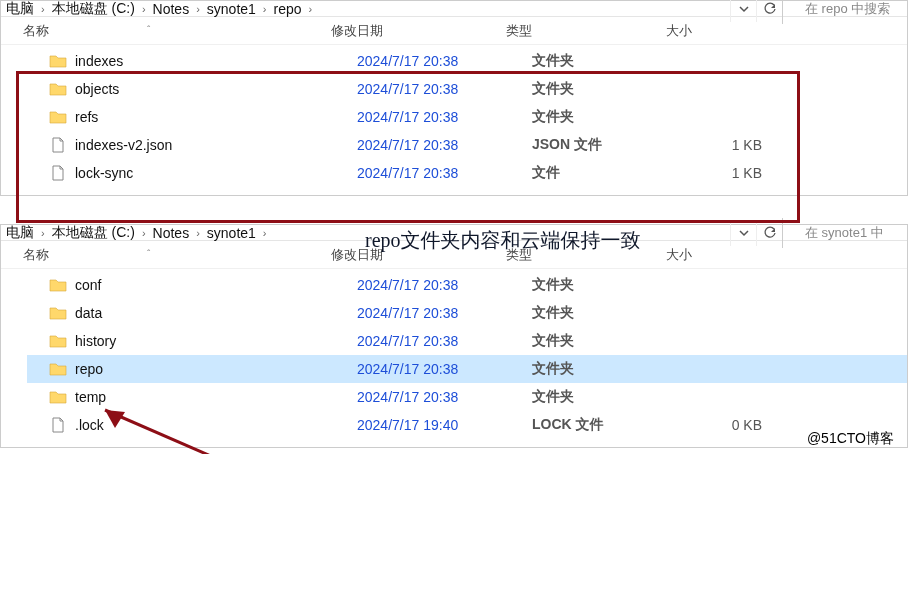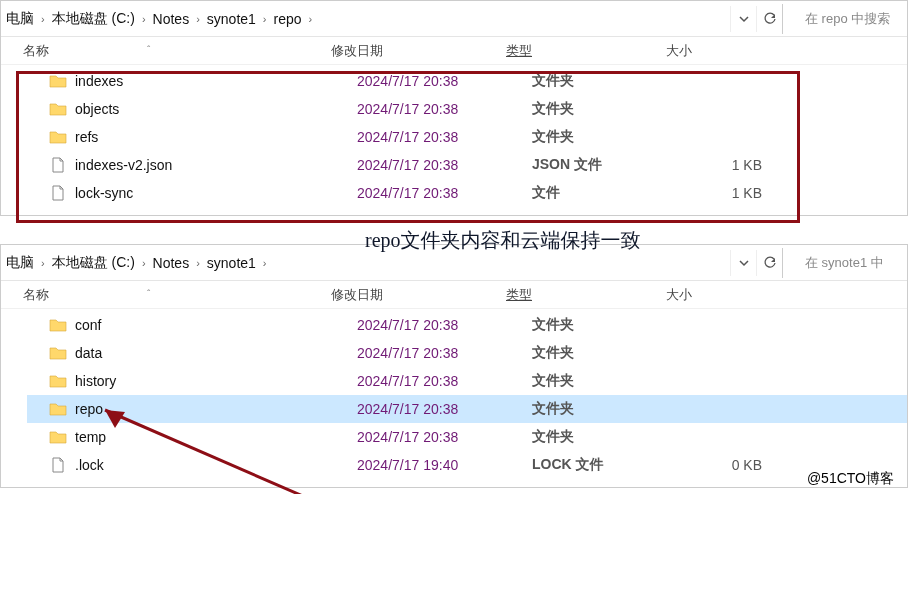--- a/index.html
+++ b/index.html
@@ -13,21 +13,21 @@
     position: relative;
   }
   .window {
     border: 1px solid #ccc;
     background: #fff;
     margin-bottom: 6px;
   }
   .addrbar {
     display: flex;
     align-items: center;
-    height: 36px;
+    height: 16px;
     border-bottom: 1px solid #e5e5e5;
   }
   .breadcrumb {
     flex: 1;
     display: flex;
     align-items: center;
     padding-left: 4px;
     font-size: 14px;
     color: #111;
     overflow: hidden;
@@ -55,34 +55,34 @@
   .cols {
     display: flex;
     height: 28px;
     align-items: center;
     border-bottom: 1px solid #f0f0f0;
     color: #444;
     font-size: 13px;
   }
   .col-name { width: 330px; padding-left: 22px; display: flex; align-items: center; gap: 8px; }
   .col-date { width: 175px; }
-  .col-type { width: 160px; text-decoration: underline; }
+  .col-type { width: 160px; }
   .col-size { width: 100px; text-align: right; padding-right: 30px; }
   .sort-caret { font-size: 10px; color: #888; }
   .filelist { padding: 2px 0 8px 0; margin-left: 26px; }
   .row {
     display: flex;
     align-items: center;
     height: 28px;
     font-size: 14px;
     color: #111;
   }
   .row.sel { background: #cce8ff; }
   .c-name { width: 330px; padding-left: 22px; display: flex; align-items: center; gap: 8px; }
-  .c-date { width: 175px; color: #701a75; }
+  .c-date { width: 175px; color: #1d4ed8; }
   .c-type { width: 160px; color: #555; font-weight: bold; }
   .c-size { width: 100px; text-align: right; padding-right: 30px; color: #555; }
   .ficon { width: 18px; height: 16px; display: inline-flex; align-items: center; justify-content: center; }
   .ficon svg { display: block; }
   .redbox {
     position: absolute;
     border: 3px solid #8d0e16;
     pointer-events: none;
   }
   .anno {

